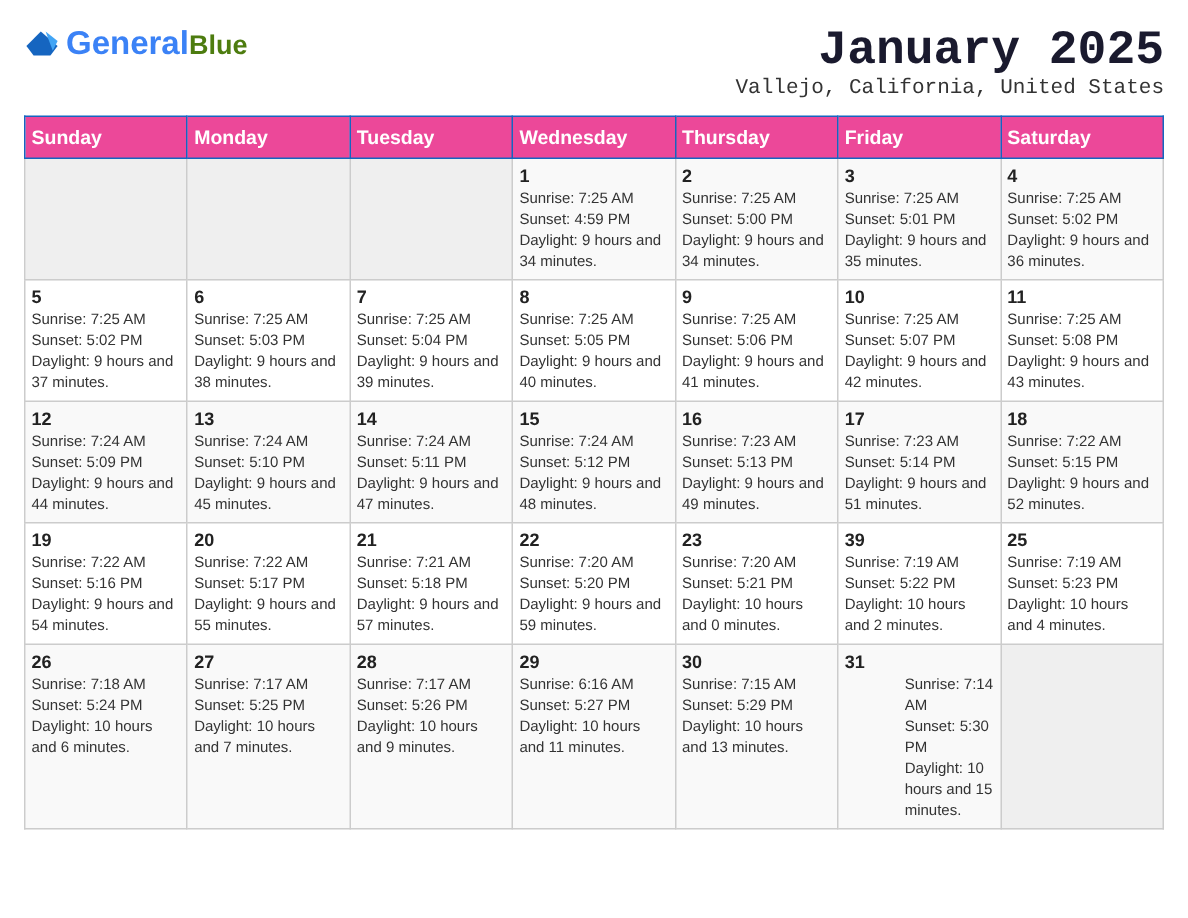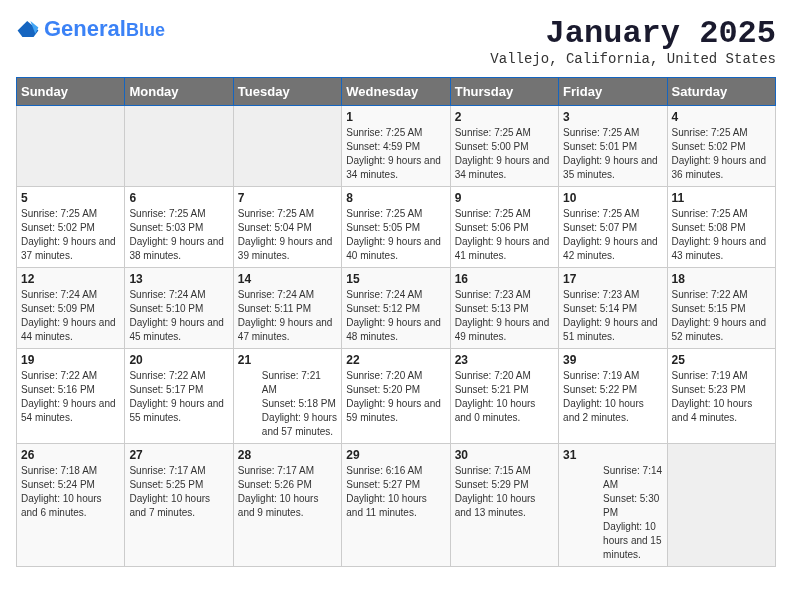--- a/index.html
+++ b/index.html
@@ -38,21 +38,21 @@
     .subtitle {
       font-size: 14px;
       color: #333;
     }
     table {
       width: 100%;
       border-collapse: collapse;
       table-layout: fixed;
     }
     thead th {
-      background-color: #737373;
+      background-color: #ec4899;
       color: #fff;
       padding: 6px 4px;
       font-size: 13px;
       font-weight: bold;
       text-align: left;
       border: 1px solid #1565c0;
     }
     tbody td {
       vertical-align: top;
       padding: 4px 4px;
@@ -86,21 +86,21 @@
 </head>
 <body>
 
 <div class="header-area">
   <div class="logo">
     <svg class="logo-icon" viewBox="0 0 30 24" xmlns="http://www.w3.org/2000/svg">
       <polygon points="14,2 28,14 22,22 8,22 2,14" fill="#1565c0"></polygon>
       <polygon points="18,2 28,10 24,18" fill="#42a5f5"></polygon>
     </svg>
     <span>
-      <span style="font-size:22px;font-weight:bold;color:#3b82f6;text-align:right;">General</span><span style="font-size:18px;font-weight:bold;color:#3b82f6;">Blue</span>
+      <span style="font-size:22px;font-weight:bold;color:#3b82f6;text-align:right;">General</span><span style="font-size:18px;font-weight:bold;color:#4d7c0f;">Blue</span>
     </span>
   </div>
   <div class="title-area">
     <div class="main-title">January 2025</div>
     <div class="subtitle">Vallejo, California, United States</div>
   </div>
 </div>
 
 <table>
   <thead>
@@ -240,21 +240,21 @@
 Daylight: 9 hours and 54 minutes.</div>
         </td>
         <td>
           <span class="day-number">20</span>
           <div class="day-info" style="white-space: pre-line;">Sunrise: 7:22 AM
 Sunset: 5:17 PM
 Daylight: 9 hours and 55 minutes.</div>
         </td>
         <td>
           <span class="day-number">21</span>
-          <div class="day-info" style="white-space: pre-line; margin-left: 24px;">Sunrise: 7:21 AM
+          <div class="day-info" style="white-space: pre-line;">Sunrise: 7:21 AM
 Sunset: 5:18 PM
 Daylight: 9 hours and 57 minutes.</div>
         </td>
         <td>
           <span class="day-number">22</span>
           <div class="day-info" style="white-space: pre-line;">Sunrise: 7:20 AM
 Sunset: 5:20 PM
 Daylight: 9 hours and 59 minutes.</div>
         </td>
         <td>

